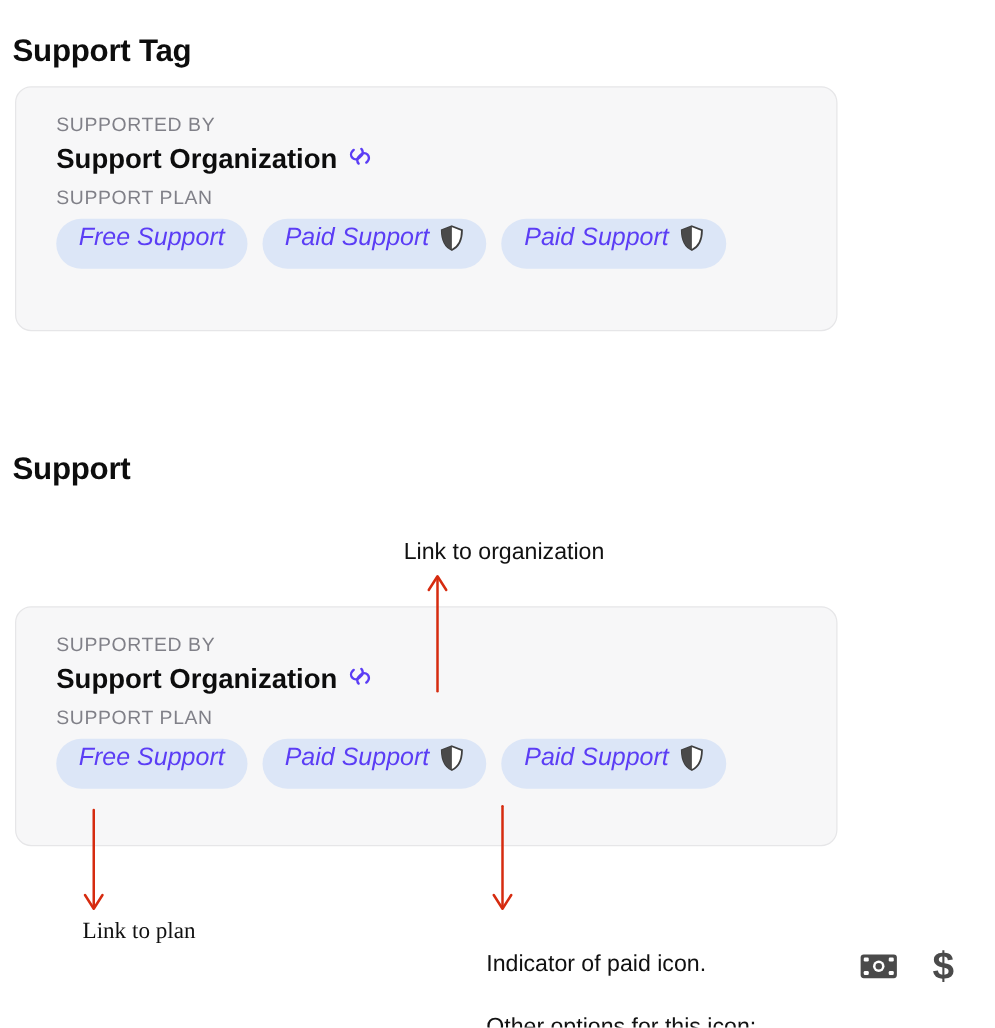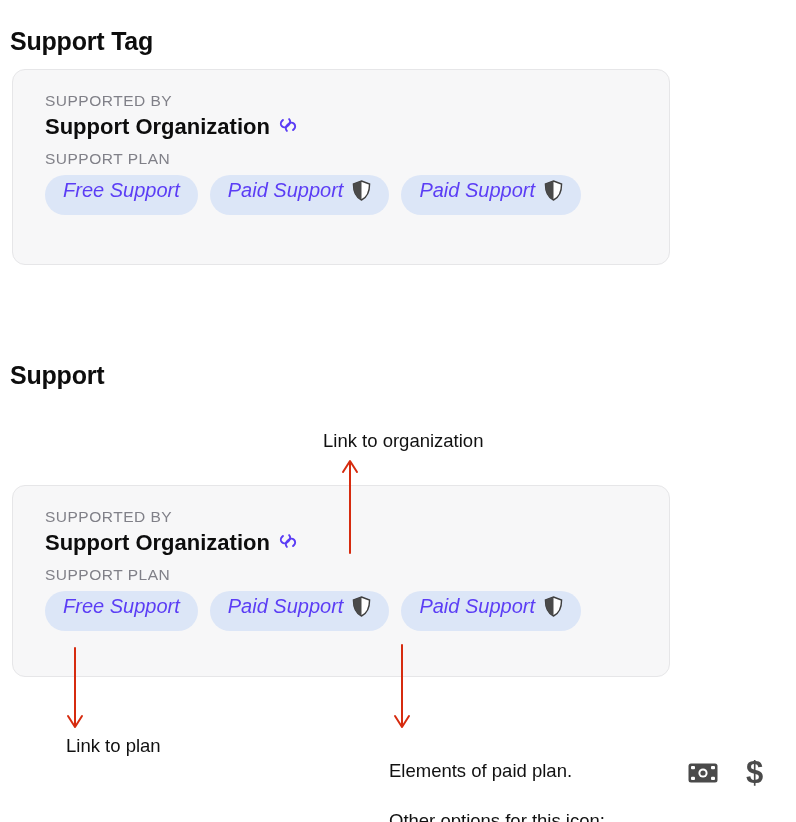--- a/index.html
+++ b/index.html
@@ -120,21 +120,21 @@
 
   
   .annotation-text {
     position: absolute;
     font-size: 18.5px;
     line-height: 25px;
     color: #111111;
     white-space: pre-line;
   }
   #anno-link-org  { left: 323px; top: 428px; }
-  #anno-link-plan { left: 66px;  top: 733px; }
+  #anno-link-plan { left: 66px;  top: 733px; font-family: Liberation Serif, serif; }
   #anno-paid      { left: 389px; top: 733px; }
 
   .arrow-layer {
     position: absolute;
     left: 0;
     top: 0;
     width: 796px;
     height: 822px;
     pointer-events: none;
   }
@@ -273,21 +273,21 @@
       <polyline points="68,716 75,727 82,716"></polyline>
 
       <line x1="402" y1="645" x2="402" y2="726"></line>
       <polyline points="395,716 402,727 409,716"></polyline>
     </g>
   </svg>
 
   <div class="annotation-text" id="anno-link-plan">Link to plan</div>
 
   <div class="annotation-text" id="anno-paid">
-    <span>Elements of paid plan.</span><br>
+    <span>Indicator of paid icon.</span><br>
     <span>Other options for this icon:</span>
   </div>
 
   <div class="icon-options">
     <span class="money-icon">
       <svg width="30" height="22" viewBox="0 0 30 22">
         <rect x="0.5" y="1.5" width="29" height="19" rx="2.5" fill="#4a4a4a"></rect>
         <circle cx="15" cy="11" r="4.6" fill="#ffffff"></circle>
         <circle cx="15" cy="11" r="2.6" fill="#4a4a4a"></circle>
         <rect x="3" y="4" width="4" height="3.2" rx="1" fill="#ffffff"></rect>

